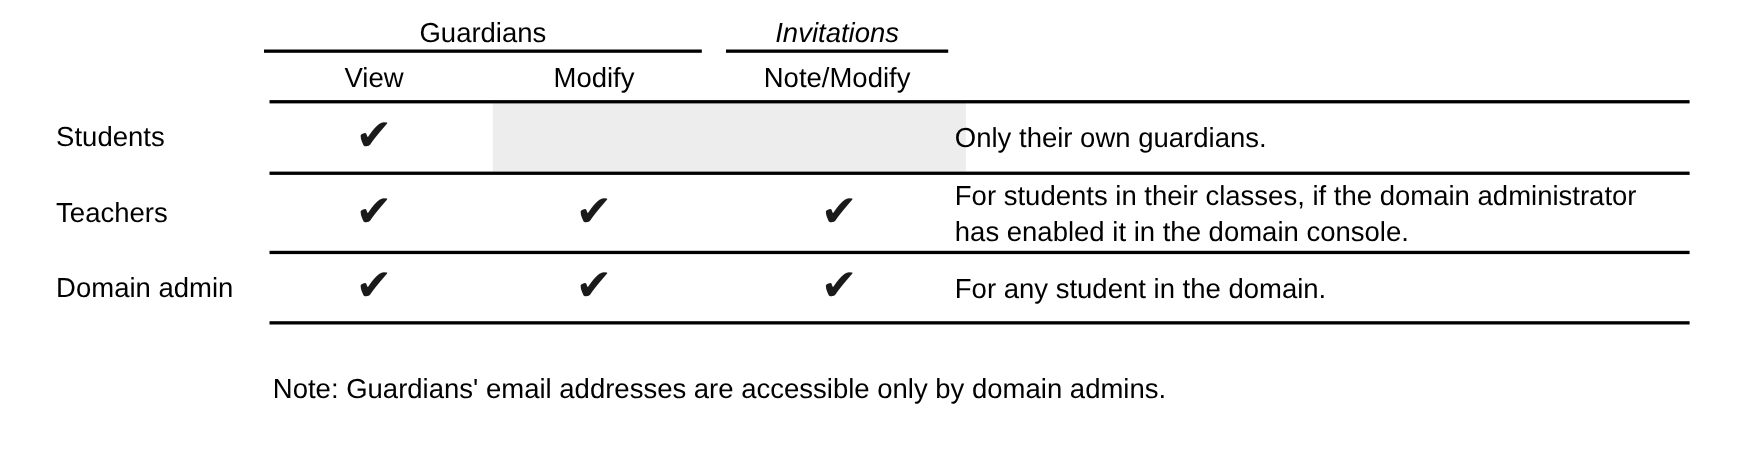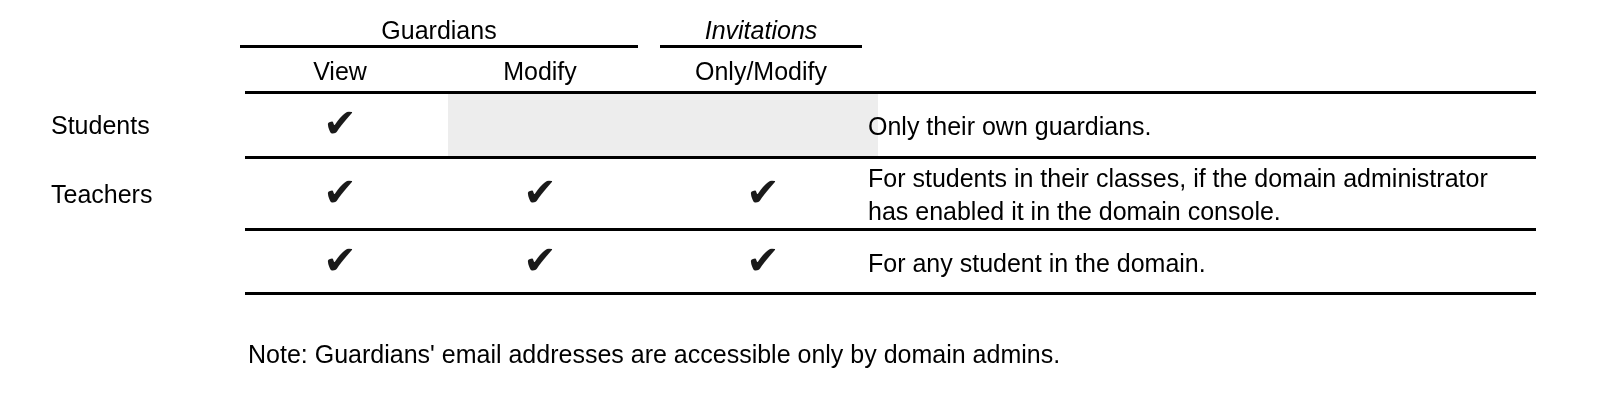--- a/index.html
+++ b/index.html
@@ -141,34 +141,35 @@
   <div class="rule rule-full rule-top"></div>
   <div class="rule rule-full rule-r1"></div>
   <div class="rule rule-full rule-r2"></div>
   <div class="rule rule-full rule-bottom"></div>
 
   <div class="hdr-group hdr-guardians">Guardians</div>
   <div class="hdr-group hdr-invitations">Invitations</div>
 
   <div class="hdr-sub hdr-modify">Modify</div>
   <div class="hdr-sub hdr-view">View</div>
-  <div class="hdr-sub hdr-viewmodify">Only/Modify</div>
+  <div class="hdr-sub hdr-viewmodify">Note/Modify</div>
 
   <div class="row-label r0">Students</div>
   <div class="check col-view r0">✔</div>
   <div class="check col-modify r0"></div>
   <div class="check col-inv r0"></div>
   <div class="desc r0">Only their own guardians.</div>
 
   <div class="row-label r1">Teachers</div>
   <div class="check col-view r1">✔</div>
   <div class="check col-modify r1">✔</div>
   <div class="check col-inv r1">✔</div>
   <div class="desc r1">For students in their classes, if the domain administrator has enabled it in the domain console.</div>
 
+  <div class="row-label r2">Domain admin</div>
   <div class="check col-view r2">✔</div>
   <div class="check col-modify r2">✔</div>
   <div class="check col-inv r2">✔</div>
   <div class="desc r2">For any student in the domain.</div>
 
   <div class="note">Note: Guardians' email addresses are accessible only by domain admins.</div>
 
 </div>
 
 </body></html>

